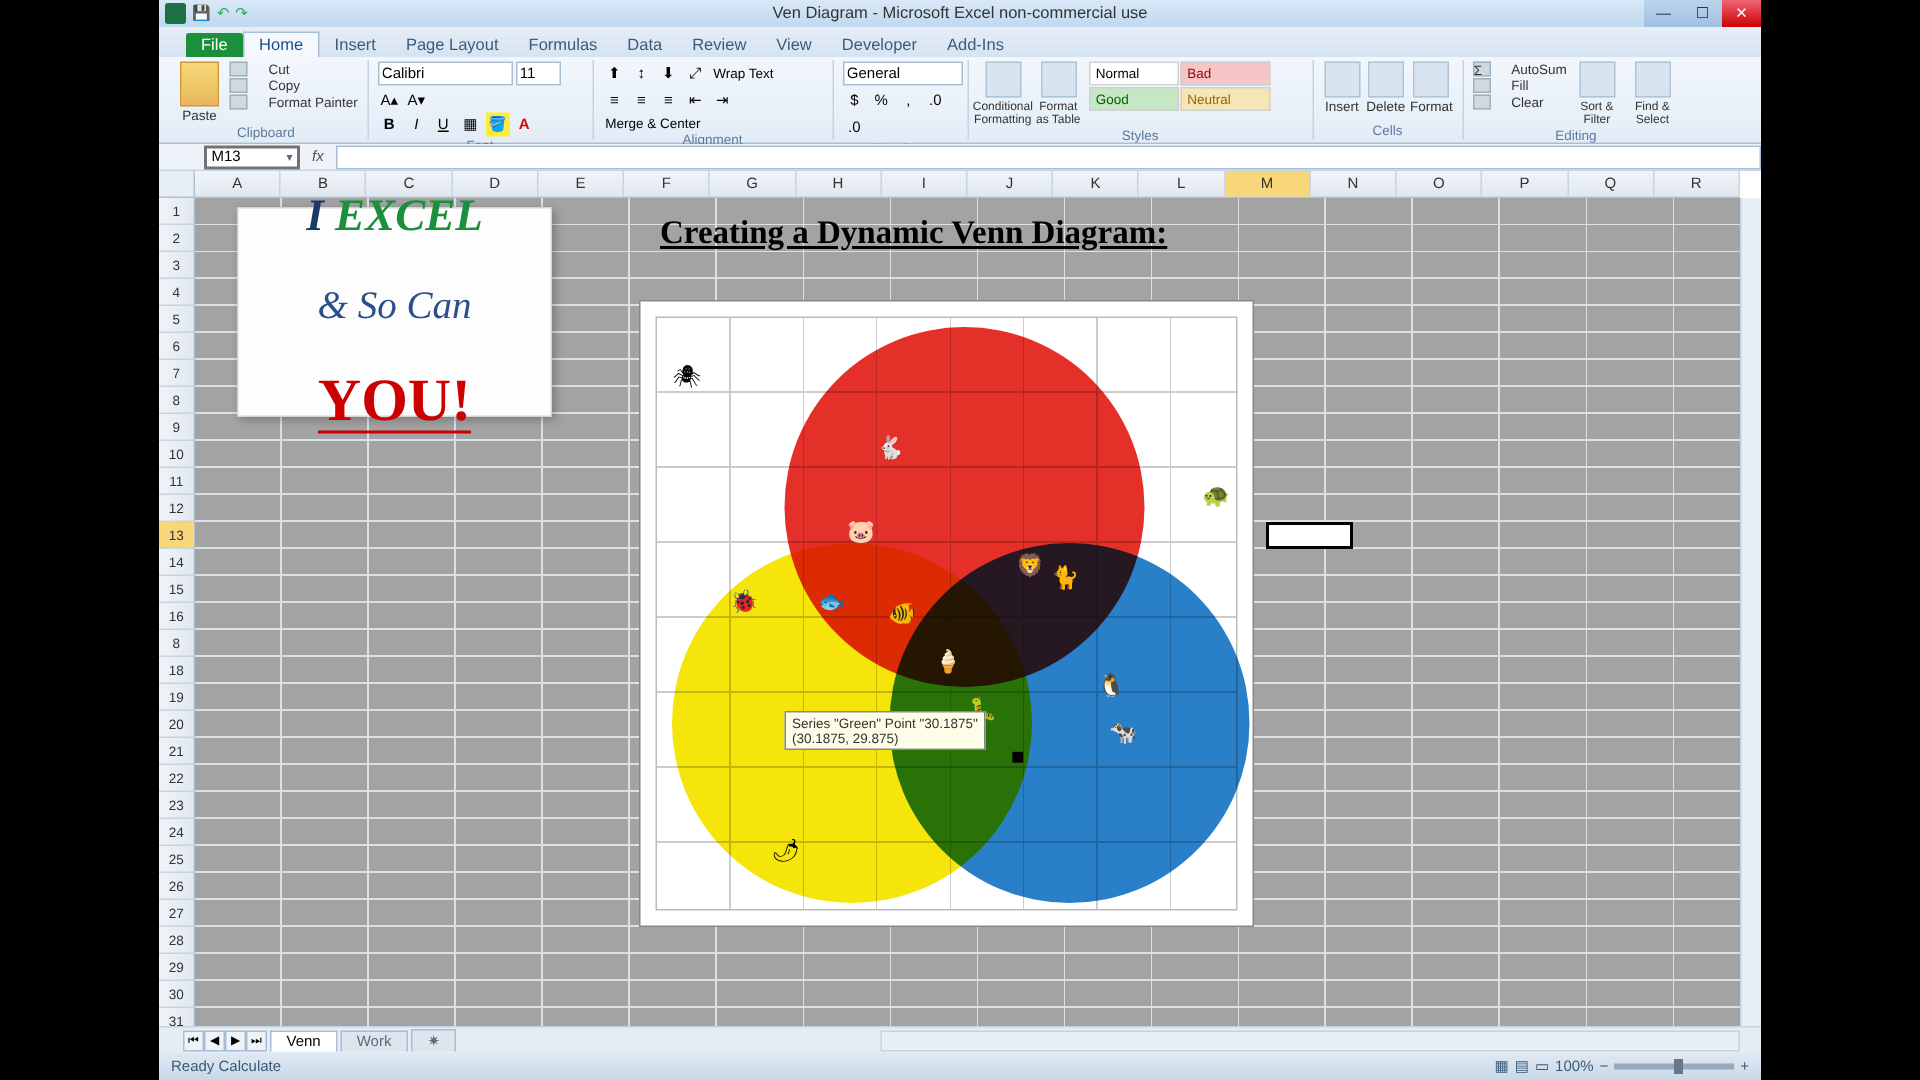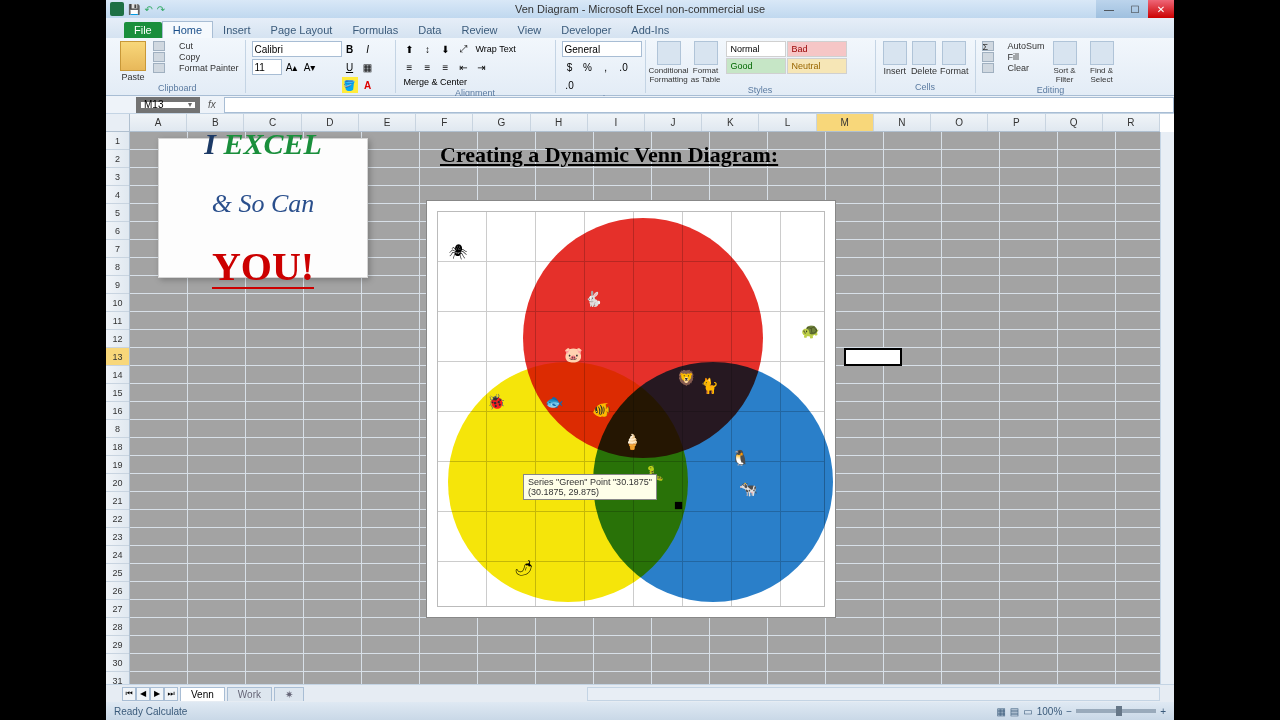--- a/index.html
+++ b/index.html
@@ -34,21 +34,21 @@
   .small-row .mini-icon { width: 12px; height: 10px; background: #d0d8e0; border: 1px solid #a0b0c0; }
   .font-select { width: 90px; height: 16px; border: 1px solid #a8bdd4; background: #fff; font-size: 10px; padding: 0 2px; }
   .size-select { width: 30px; height: 16px; border: 1px solid #a8bdd4; background: #fff; font-size: 10px; padding: 0 2px; }
   .style-cell { width: 60px; height: 16px; font-size: 9px; display: flex; align-items: center; padding: 0 4px; border: 1px solid #d0d0d0; }
   .style-normal { background: #fff; color: #000; }
   .style-bad { background: #f6c6c6; color: #900; }
   .style-good { background: #c6e6c6; color: #060; }
   .style-neutral { background: #f6e6b6; color: #996600; }
   
   .formula-bar { height: 18px; background: #eef3f9; border-bottom: 1px solid #c4d4e4; display: flex; align-items: center; padding-left: 30px; gap: 4px; }
-  .name-box { width: 64px; height: 16px; background: #fff; border: 5px solid #737373; font-size: 10px; padding: 0 3px; display: flex; align-items: center; justify-content: space-between; }
+  .name-box { width: 64px; height: 16px; background: #fff; border: 2px solid #737373; font-size: 10px; padding: 0 3px; display: flex; align-items: center; justify-content: space-between; }
   .name-box::after { content: "▾"; font-size: 8px; color: #666; }
   .fx { font-style: italic; font-size: 10px; color: #555; padding: 0 4px; }
   .formula-input { flex: 1; height: 16px; background: #fff; border: 1px solid #a8bdd4; }
   
   .grid-shell { flex: 1; display: flex; position: relative; overflow: hidden; }
   .col-headers { position: absolute; top: 0; left: 24px; right: 14px; height: 18px; display: flex; background: linear-gradient(#f0f4f8,#e0e8f0); border-bottom: 1px solid #b0c0d0; z-index: 5; }
   .col-headers div { width: 58px; border-right: 1px solid #c8d4e0; text-align: center; font-size: 10px; color: #333; line-height: 18px; }
   .col-headers div.active { background: #f8d77a; }
   .corner { position: absolute; top: 0; left: 0; width: 24px; height: 18px; background: #e8eef5; border-right: 1px solid #b0c0d0; border-bottom: 1px solid #b0c0d0; z-index: 6; }
   .row-headers { position: absolute; top: 18px; left: 0; width: 24px; bottom: 0; background: linear-gradient(90deg,#f0f4f8,#e0e8f0); border-right: 1px solid #b0c0d0; z-index: 5; }
@@ -141,21 +141,21 @@
             </div>
           <div>
               <span class="mini-icon"></span>
               <span>Format Painter</span>
             </div>
         </div>
       </div>
       <div class="group-label">Clipboard</div>
     </div>
     <div class="group" style="width:150px">
-      <div class="group-body" style="flex-direction:row;gap:0">
+      <div class="group-body" style="flex-direction:column;gap:0">
         <div class="btn-row">
           <input class="font-select" value="Calibri" style="">
           <input class="size-select" value="11" style="">
           <span class="btn-icon">A▴</span>
           <span class="btn-icon">A▾</span>
         </div>
         <div class="btn-row">
           <span class="btn-icon">
               <b>B</b>
             </span>

